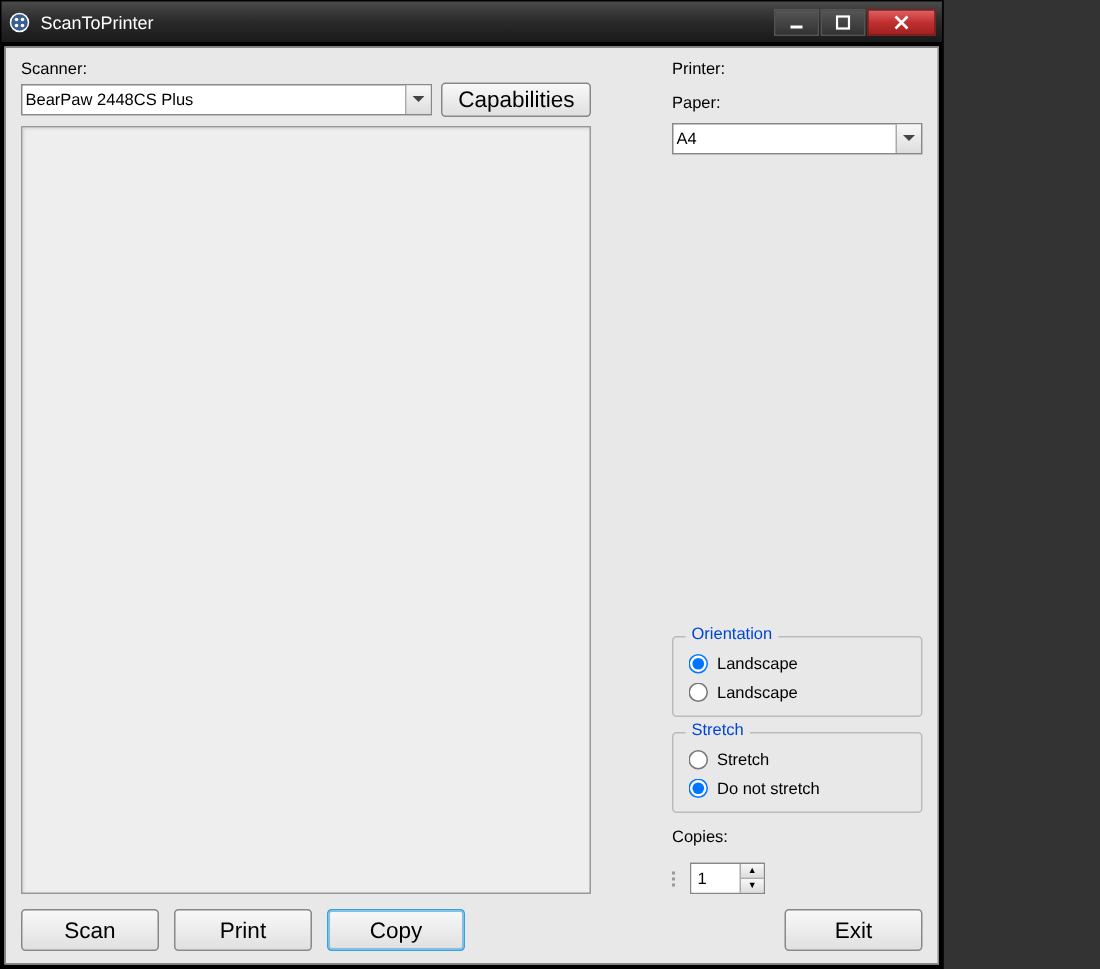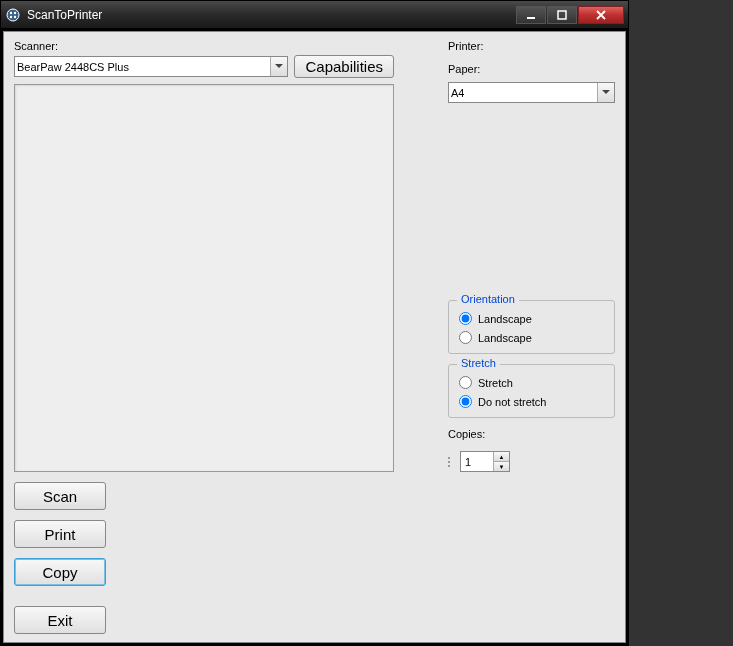--- a/index.html
+++ b/index.html
@@ -28,21 +28,21 @@
 .groupbox { border: 1px solid #bbb; border-radius: 3px; padding: 8px 10px 6px 10px; margin-top: 6px; position: relative; }
 .groupbox-title { position: absolute; top: -8px; left: 8px; background: #e8e8e8; padding: 0 4px; color: #0046d5; font-size: 11px; }
 .radio-row { display: flex; align-items: center; gap: 6px; padding: 3px 0; font-size: 11px; }
 .radio-row input { margin: 0; }
 .copies-row { display: flex; align-items: center; gap: 6px; margin-top: 4px; }
 .spin-wrap { display: flex; border: 1px solid #888; background: #fff; height: 21px; width: 50px; }
 .spin-input { border: none; width: 32px; padding: 0 4px; font-size: 11px; outline: none; }
 .spin-btns { display: flex; flex-direction: column; width: 16px; border-left: 1px solid #aaa; }
 .spin-btn { flex: 1; background: linear-gradient(to bottom, #f8f8f8, #ddd); display: flex; align-items: center; justify-content: center; cursor: pointer; font-size: 6px; line-height: 1; }
 .spin-btn:first-child { border-bottom: 1px solid #aaa; }
-.footer { display: flex; gap: 10px; padding: 4px 0 0 0; flex-direction: column; }
+.footer { display: flex; gap: 10px; padding: 4px 0 0 0; }
 .footer .btn { width: 92px; height: 28px; }
 .footer-spacer { flex: 1; }
 .btn.focused { border: 1px solid #3aa0d8; box-shadow: 0 0 0 1px #7ac0e8 inset; }
 .grip { width: 4px; display: flex; flex-direction: column; justify-content: center; gap: 2px; margin-right: 2px; }
 .grip span { width: 2px; height: 2px; background: #999; }
 </style>
 </head>
 <body>
 
 <div class="window">

